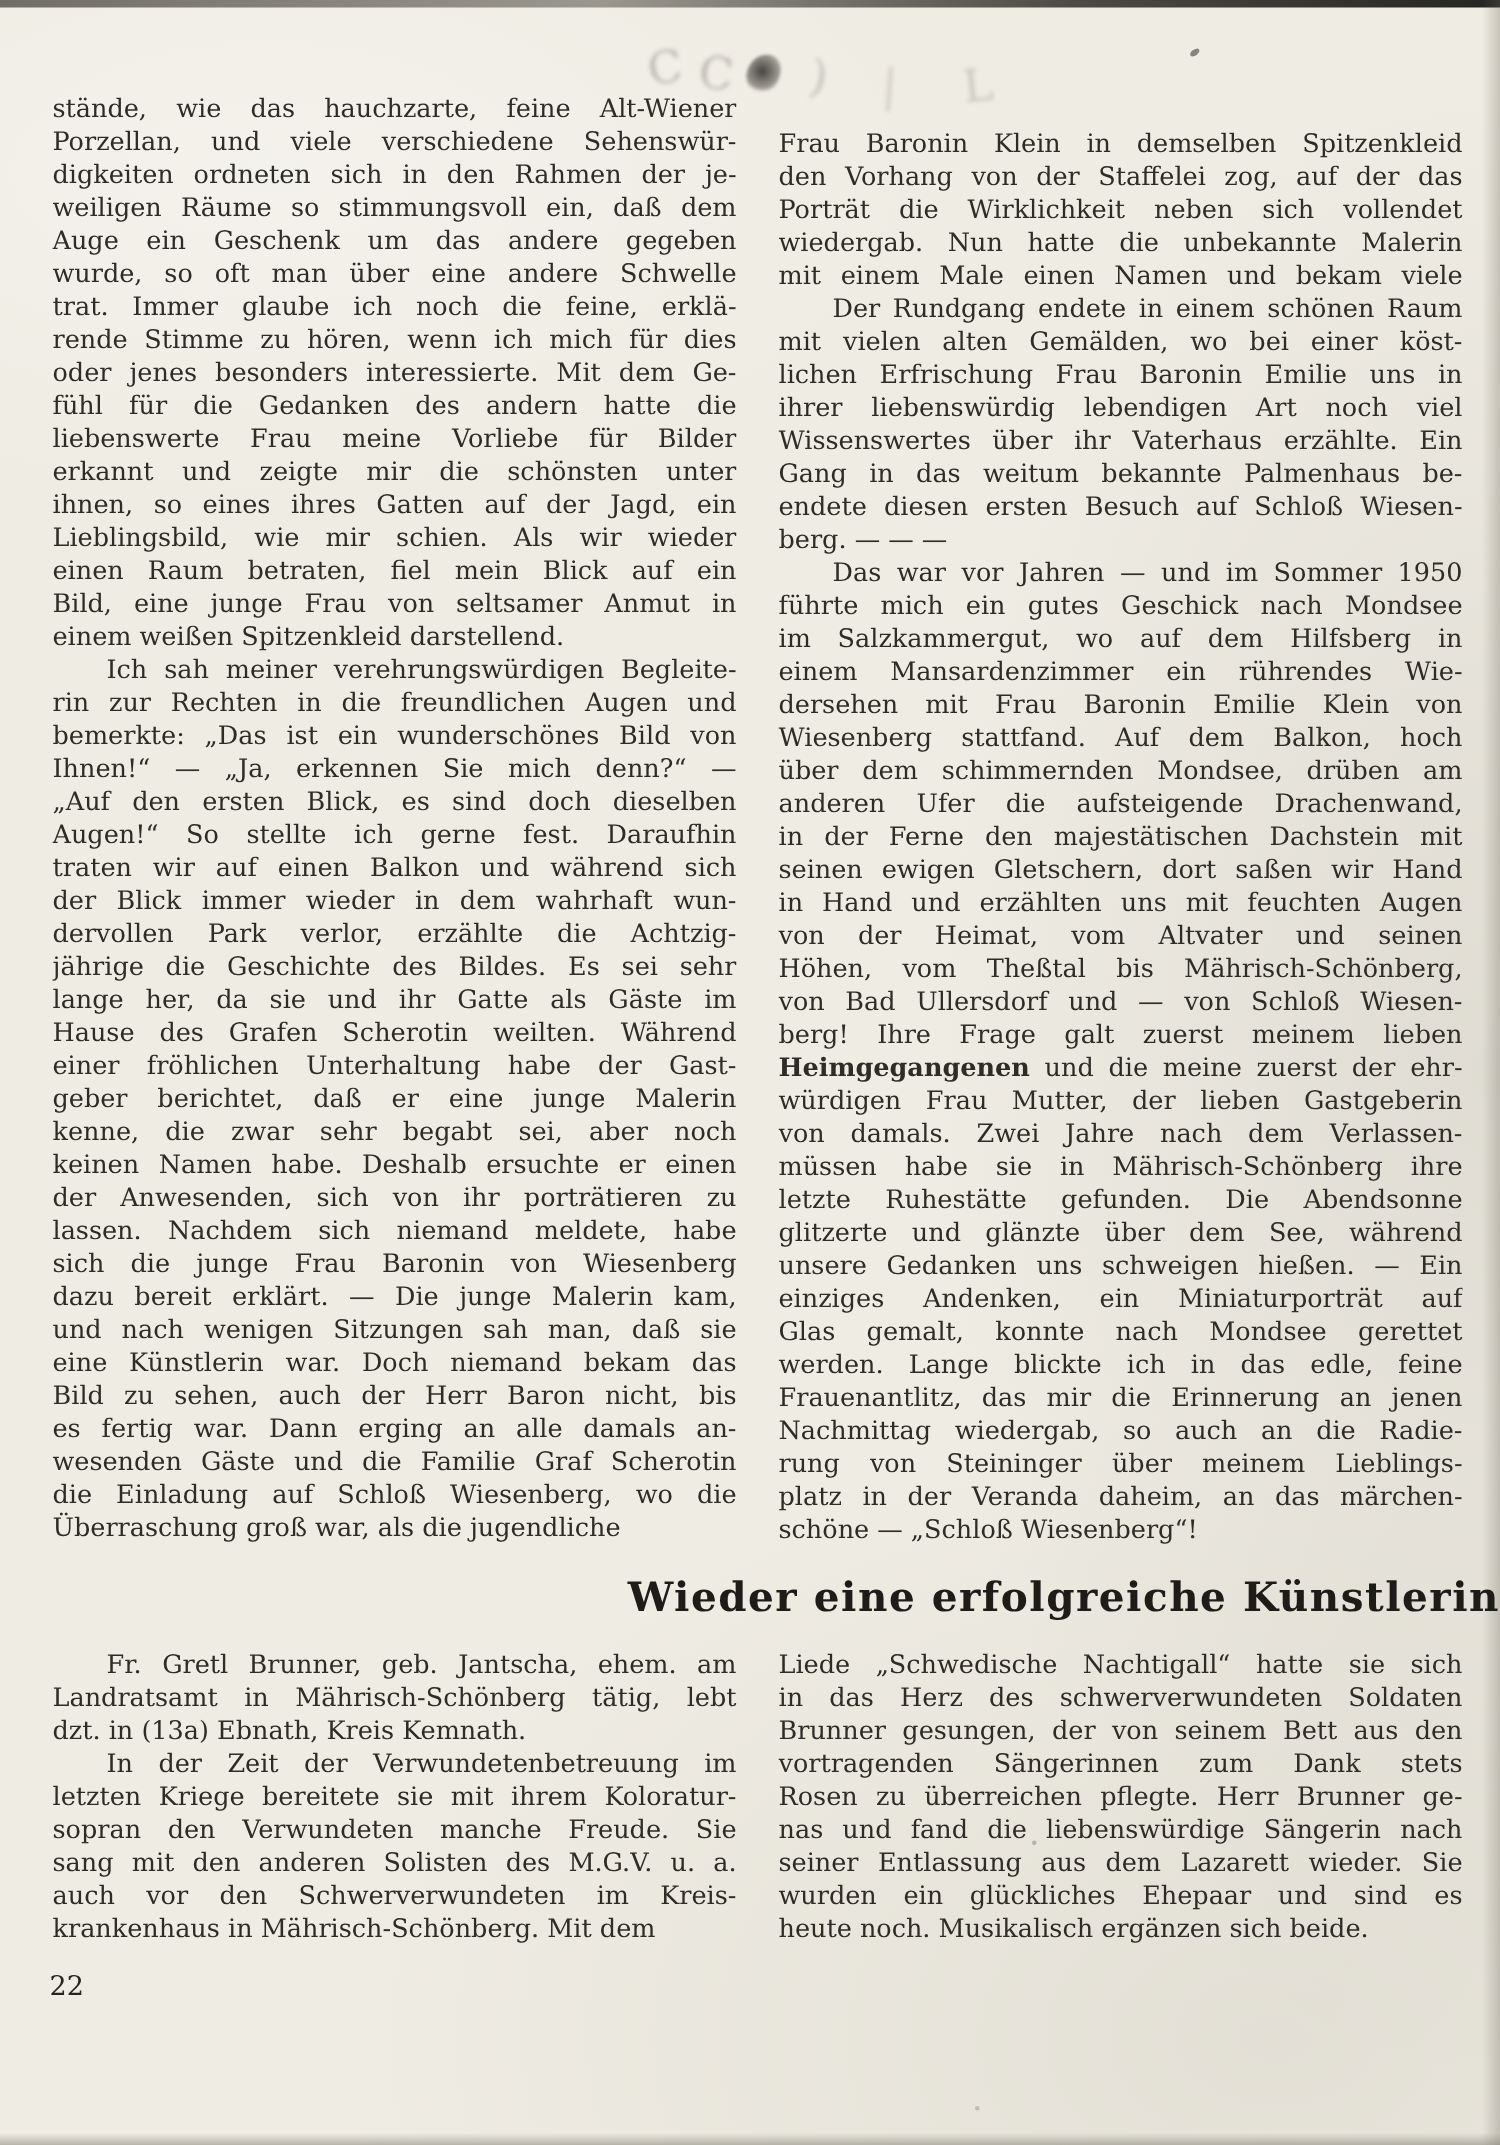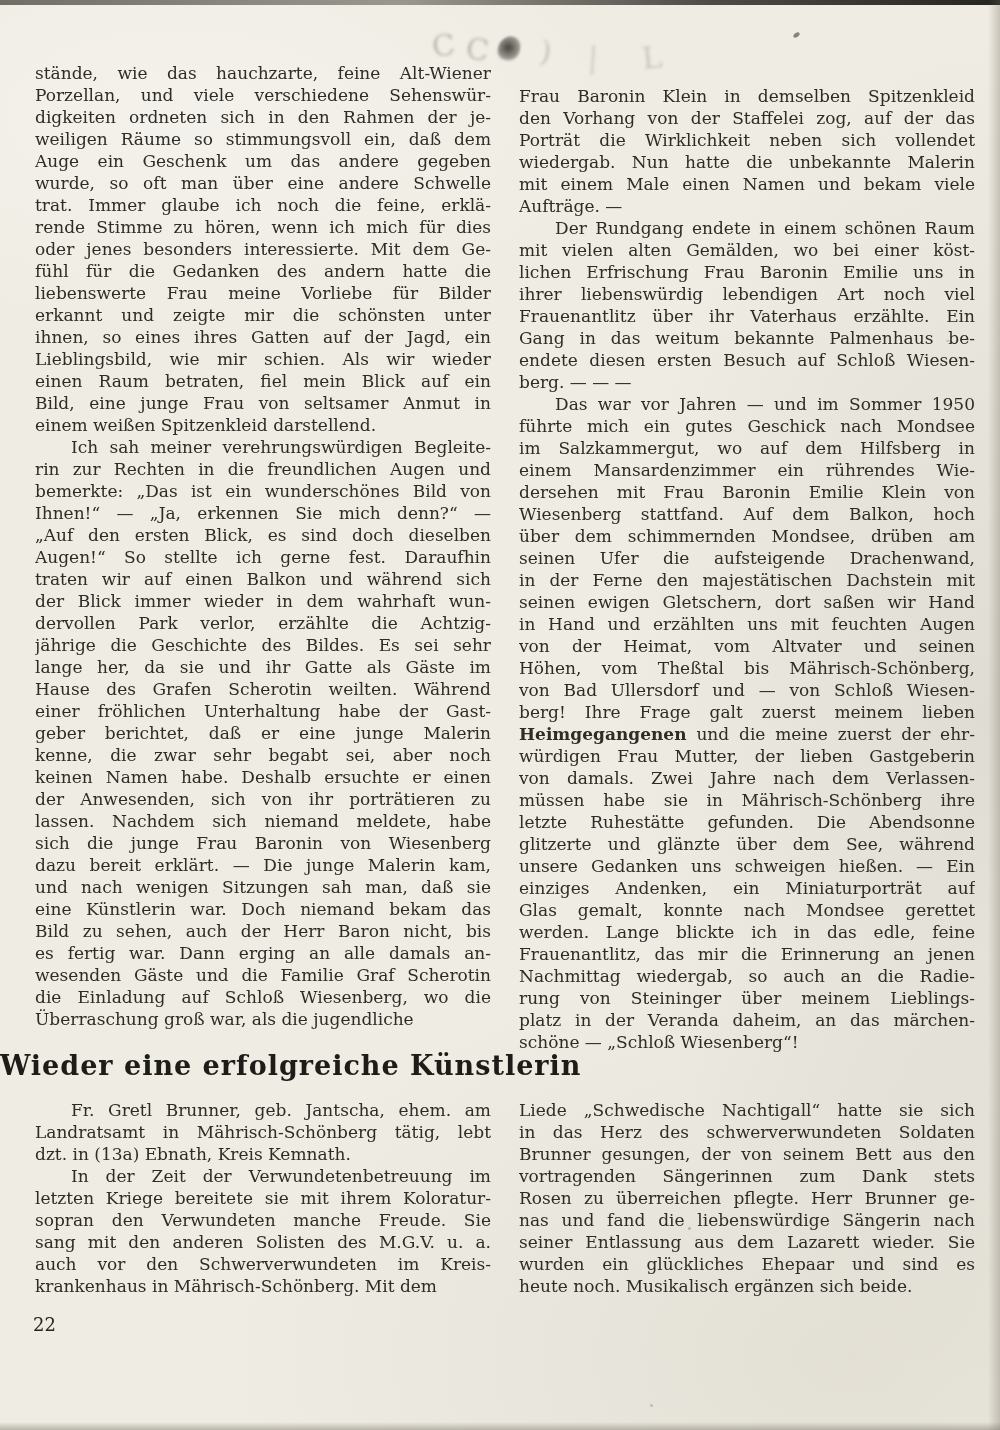--- a/index.html
+++ b/index.html
@@ -30,21 +30,21 @@
     background:radial-gradient(circle at 45% 45%, rgba(40,38,34,.85), rgba(60,56,50,.45) 60%, transparent 75%);
     filter:blur(1px); transform:rotate(12deg); }
   .speck { position:absolute; background:rgba(50,48,44,.55); border-radius:50%; }
 
   
   .col { position:absolute; width:456px; font-size:17px; line-height:22px; }
   .line { text-align:justify; text-align-last:justify; white-space:normal; overflow:hidden; height:22px; }
   .line.last { text-align-last:left; }
   .line.indent { text-indent:36px; }
   .heading {
-    position:absolute; top:1050px; left:0; width:100%; text-align:left;
+    position:absolute; top:1050px; left:0; width:100%; text-align:right;
     font-size:27px; font-weight:bold; letter-spacing:1px; color:#1d1c19;
   }
   .pagenum { position:absolute; left:33px; top:1314px; font-size:18px; color:#26251f; }
   b { font-weight:bold; }
 </style>
 </head>
 <body>
 
 <div class="page">
 
@@ -113,41 +113,40 @@
       </div>
     </div>
 
   <div class="col" style="left:519px; top:62px;margin-top:23px;">
       <div class="para">
         <div class="line">Frau Baronin Klein in demselben Spitzenkleid</div>
         <div class="line">den Vorhang von der Staffelei zog, auf der das</div>
         <div class="line">Porträt die Wirklichkeit neben sich vollendet</div>
         <div class="line">wiedergab. Nun hatte die unbekannte Malerin</div>
         <div class="line">mit einem Male einen Namen und bekam viele</div>
-        <div class="line last">Aufträge. —</div>
       </div>
       <div class="para">
         <div class="line indent">Der Rundgang endete in einem schönen Raum</div>
         <div class="line">mit vielen alten Gemälden, wo bei einer köst-</div>
         <div class="line">lichen Erfrischung Frau Baronin Emilie uns in</div>
         <div class="line">ihrer liebenswürdig lebendigen Art noch viel</div>
-        <div class="line">Frauenantlitz über ihr Vaterhaus erzählte. Ein</div>
+        <div class="line">Wissenswertes über ihr Vaterhaus erzählte. Ein</div>
         <div class="line">Gang in das weitum bekannte Palmenhaus be-</div>
         <div class="line">endete diesen ersten Besuch auf Schloß Wiesen-</div>
         <div class="line last">berg. — — —</div>
       </div>
       <div class="para">
         <div class="line indent">Das war vor Jahren — und im Sommer 1950</div>
         <div class="line">führte mich ein gutes Geschick nach Mondsee</div>
         <div class="line">im Salzkammergut, wo auf dem Hilfsberg in</div>
         <div class="line">einem Mansardenzimmer ein rührendes Wie-</div>
         <div class="line">dersehen mit Frau Baronin Emilie Klein von</div>
         <div class="line">Wiesenberg stattfand. Auf dem Balkon, hoch</div>
         <div class="line">über dem schimmernden Mondsee, drüben am</div>
-        <div class="line">seinen Ufer die aufsteigende Drachenwand,</div>
+        <div class="line">anderen Ufer die aufsteigende Drachenwand,</div>
         <div class="line">in der Ferne den majestätischen Dachstein mit</div>
         <div class="line">seinen ewigen Gletschern, dort saßen wir Hand</div>
         <div class="line">in Hand und erzählten uns mit feuchten Augen</div>
         <div class="line">von der Heimat, vom Altvater und seinen</div>
         <div class="line">Höhen, vom Theßtal bis Mährisch-Schönberg,</div>
         <div class="line">von Bad Ullersdorf und — von Schloß Wiesen-</div>
         <div class="line">berg! Ihre Frage galt zuerst meinem lieben</div>
         <div class="line"><b>Heimgegangenen</b> und die meine zuerst der ehr-</div>
         <div class="line">würdigen Frau Mutter, der lieben Gastgeberin</div>
         <div class="line">von damals. Zwei Jahre nach dem Verlassen-</div>

